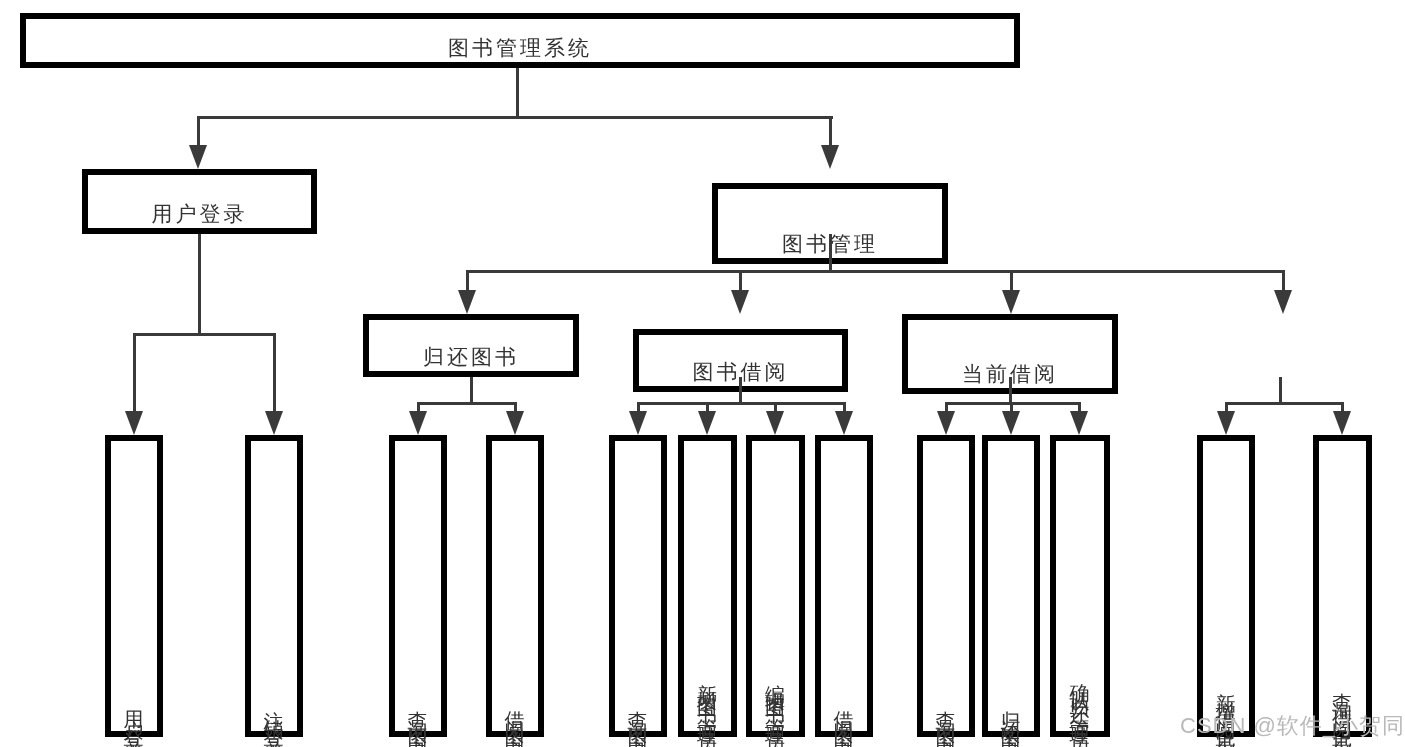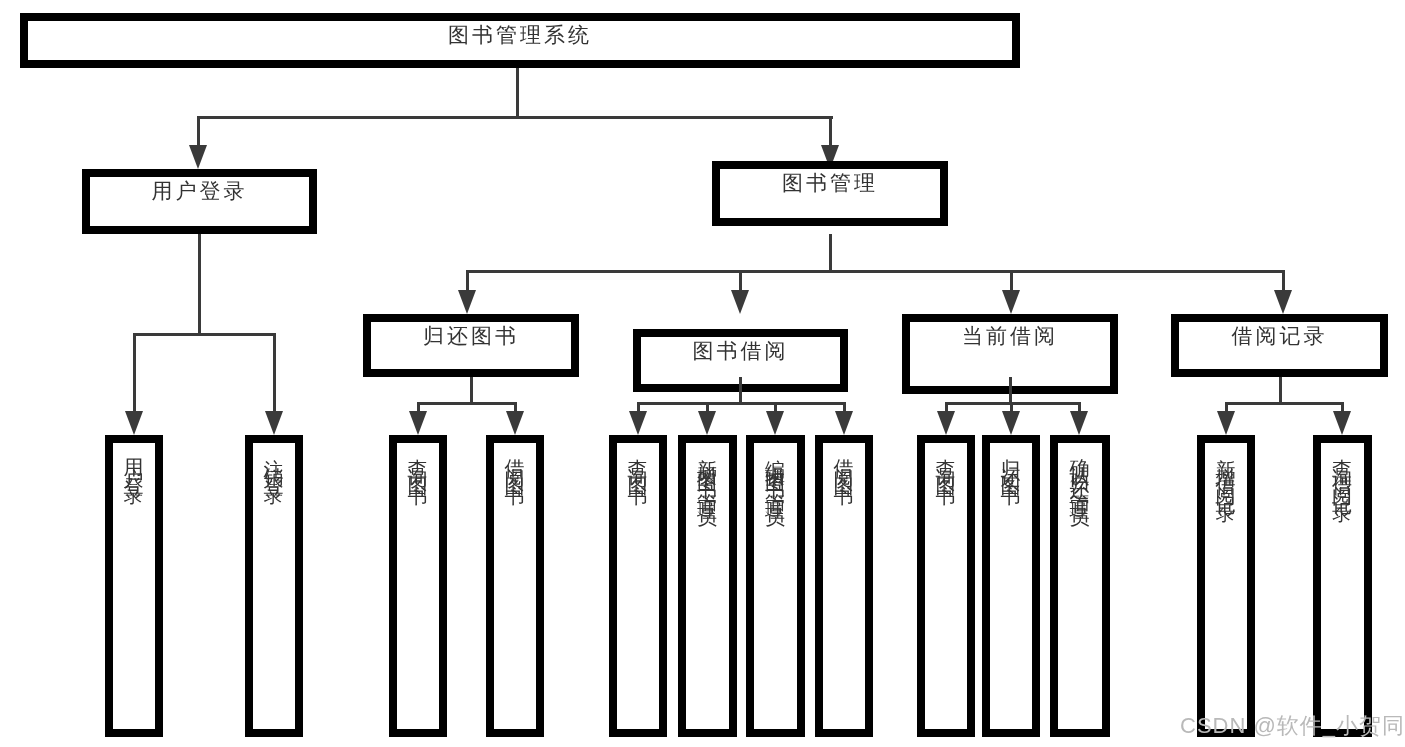--- a/index.html
+++ b/index.html
@@ -1,20 +1,20 @@
 <!DOCTYPE html>
 <html><head>
 <meta charset="utf-8">
 <style>
   html,body{margin:0;padding:0;background:#ffffff;}
   body{width:1405px;height:747px;position:relative;overflow:hidden;
        font-family:"Liberation Sans","DejaVu Sans",sans-serif;color:#333333;}
   .diagram{position:absolute;left:0;top:0;width:1405px;height:747px;}
-  .box{position:absolute;box-sizing:border-box;border:8px solid #000000;background:#ffffff;
-       display:flex;align-items:flex-start;justify-content:center;}
+  .box{position:absolute;box-sizing:border-box;border:6px solid #000000;background:#ffffff;
+       display:flex;align-items:flex-end;justify-content:center;}
   .hbox .lbl{font-size:21px;letter-spacing:3px;color:#333333;white-space:nowrap;}
   .vbox .lbl{writing-mode:vertical-rl;text-orientation:mixed;font-size:20px;
              letter-spacing:9px;line-height:1;color:#333333;white-space:nowrap;}
   .line{position:absolute;background:#3a3a3a;}
   .line-h{height:3px;}
   .line-v{width:3px;}
   .arrow{position:absolute;width:0;height:0;
          border-left:9px solid transparent;border-right:9px solid transparent;
          border-top:24px solid #3a3a3a;}
   .watermark{position:absolute;left:1180px;top:711px;font-size:22px;color:#b9b9b9;
@@ -32,21 +32,21 @@
   <div class="line line-v" style="left:516px;top:68px;height:50px"></div>
   <div class="line line-h" style="left:197px;top:116px;width:636px"></div>
   <div class="line line-v" style="left:197px;top:116px;height:30px"></div>
   <div class="arrow" style="left:189px;top:145px"></div>
   <div class="line line-v" style="left:829px;top:116px;height:30px"></div>
   <div class="arrow" style="left:821px;top:145px"></div>
 
   <div class="box hbox" style="left:82px;top:169px;width:235px;height:65px">
     <span class="lbl">用户登录</span>
   </div>
-  <div class="box hbox" style="left:712px;top:161px;width:236px;height:65px">
+  <div class="box hbox" style="left:712px;top:183px;width:236px;height:81px">
     <span class="lbl">图书管理</span>
   </div>
 
   <div class="line line-v" style="left:198px;top:234px;height:102px"></div>
   <div class="line line-h" style="left:133px;top:333px;width:143px"></div>
   <div class="line line-v" style="left:133px;top:333px;height:79px"></div>
   <div class="arrow" style="left:125px;top:411px"></div>
   <div class="line line-v" style="left:273px;top:333px;height:79px"></div>
   <div class="arrow" style="left:265px;top:411px"></div>
 
@@ -62,23 +62,20 @@
   <div class="arrow" style="left:1274px;top:290px"></div>
 
   <div class="box hbox" style="left:363px;top:314px;width:216px;height:63px">
     <span class="lbl">归还图书</span>
   </div>
   <div class="box hbox" style="left:633px;top:329px;width:215px;height:63px">
     <span class="lbl">图书借阅</span>
   </div>
   <div class="box hbox" style="left:902px;top:314px;width:216px;height:80px">
     <span class="lbl">当前借阅</span>
-  </div>
-  <div class="box hbox" style="left:1171px;top:314px;width:217px;height:63px">
-    <span class="lbl">借阅记录</span>
   </div>
 
   <div class="line line-v" style="left:470px;top:377px;height:28px"></div>
   <div class="line line-h" style="left:417px;top:402px;width:100px"></div>
   <div class="line line-v" style="left:417px;top:402px;height:11px"></div>
   <div class="arrow" style="left:409px;top:411px"></div>
   <div class="line line-v" style="left:514px;top:402px;height:11px"></div>
   <div class="arrow" style="left:506px;top:411px"></div>
 
   <div class="line line-v" style="left:739px;top:377px;height:28px"></div>

